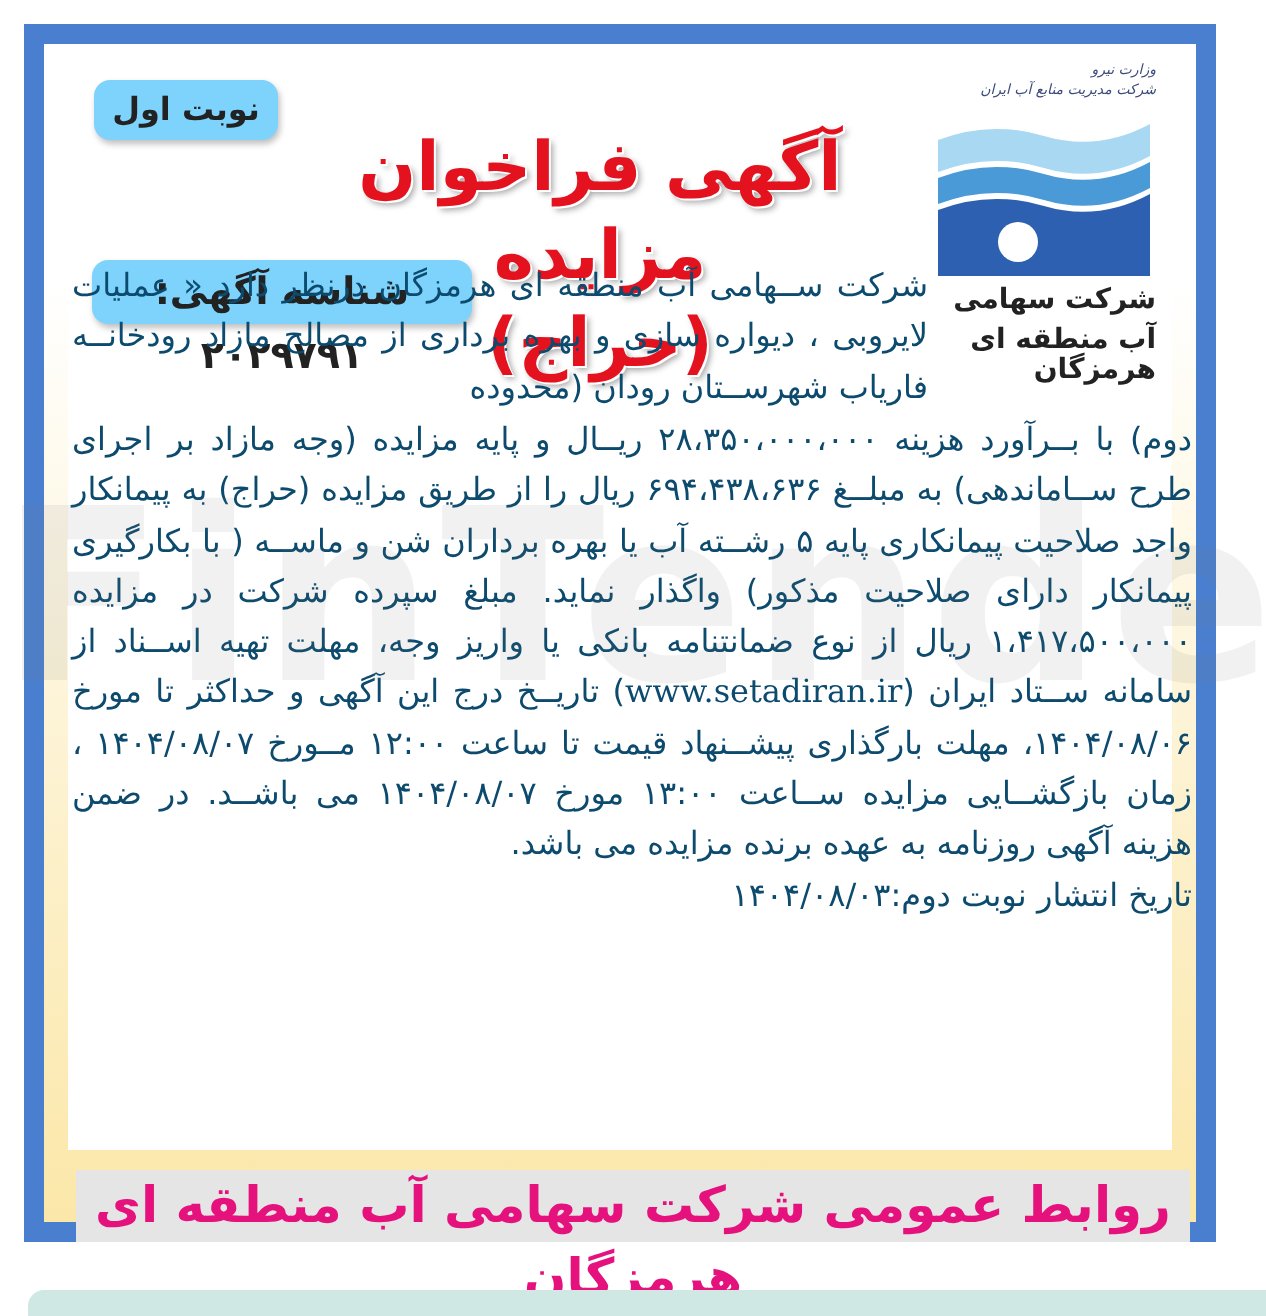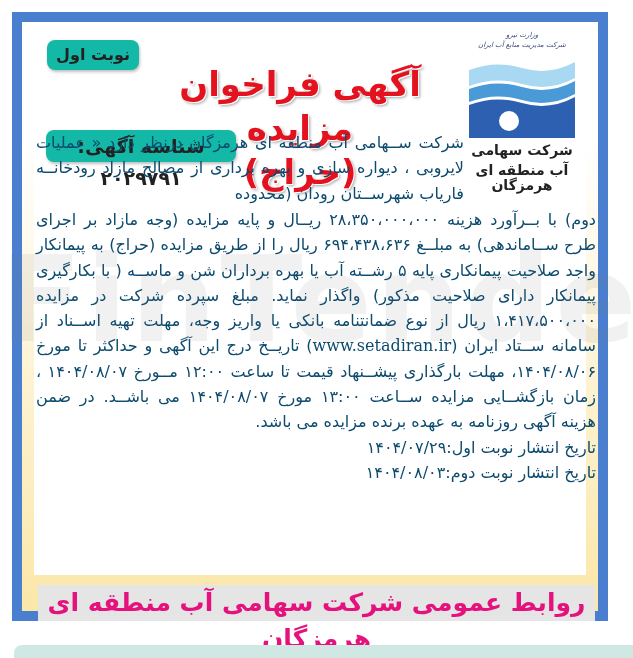--- a/index.html
+++ b/index.html
@@ -26,28 +26,28 @@
     z-index:5;
   }
   .title {
     position:absolute; top:34px; left:150px; width:300px; text-align:center;
     color:#e3121e; font-weight:bold; font-size:34px; line-height:44px;
     text-shadow: 1px 1px 0 #ffffff, 2px 2px 3px rgba(0,0,0,0.35);
     direction:rtl;
     margin-top:28px;
   }
   .badge {
-    position:absolute; background:#14b8a6; border-radius:8px;
+    position:absolute; background:#7dd3fc; border-radius:8px;
     font-weight:bold; color:#222; direction:rtl; text-align:center;
     box-shadow: 1px 2px 3px rgba(0,0,0,0.25);
   }
   .badge-round { left:47px; top:40px; width:92px; height:30px; line-height:30px; font-size:16px; }
   .badge-id { left:46px; top:86px; width:190px; height:32px; line-height:32px; font-size:19px;margin-top:44px; }
   .logo {
-    position:absolute; left:466px; top:30px; width:112px; height:150px; text-align:center; direction:rtl;
+    position:absolute; left:466px; top:30px; width:112px; height:150px; direction:rtl;
   }
   .logo-ministry { font-size:7px; color:#3a4a7a; line-height:10px; font-style:italic; }
   .logo-waves { display:block; margin:6px auto 0; width:106px; height:82px; }
   .logo-name { font-size:14px; font-weight:bold; color:#222; line-height:15px; margin-top:5px; }
   .body-text {
     position:absolute; left:36px; top:130px; width:428px;
     direction:rtl; text-align:justify; font-size:16px; line-height:25.3px; color:#0c4a6e;
   }
   .body-text.full { top:207px; width:560px; left:36px; }
   .url { font-family:"DejaVu Serif", serif; font-weight:normal; direction:ltr; unicode-bidi:embed; }
@@ -91,21 +91,20 @@
     <circle cx="40" cy="65" r="10" fill="#ffffff"></circle>
   </svg>
   <div class="logo-name">شرکت سهامی</div>
   <div class="logo-name">آب منطقه ای هرمزگان</div>
 </div>
 
 <div class="body-text">شرکت ســهامی آب منطقه ای هرمزگان درنظر دارد « عملیات لایروبی ، دیواره سازی و بهره برداری از مصالح مازاد رودخانــه فاریاب شهرســتان رودان (محدوده</div>
 
 <div class="body-text full">
   <span>دوم)  با بــرآورد هزینه ۲۸،۳۵۰،۰۰۰،۰۰۰ ریــال و پایه مزایده (وجه مازاد بر اجرای طرح ســاماندهی) به مبلــغ  ۶۹۴،۴۳۸،۶۳۶  ریال را از طریق مزایده (حراج) به پیمانکار واجد صلاحیت پیمانکاری پایه ۵ رشــته آب  یا بهره برداران شن و ماســه ( با بکارگیری پیمانکار دارای صلاحیت مذکور) واگذار نماید. مبلغ سپرده شرکت در مزایده ۱،۴۱۷،۵۰۰،۰۰۰ ریال از نوع ضمانتنامه بانکی یا واریز وجه، مهلت تهیه اســناد از سامانه ســتاد ایران (</span><span class="url">www.setadiran.ir</span><span>) تاریــخ درج این آگهی و حداکثر تا مورخ ۱۴۰۴/۰۸/۰۶، مهلت بارگذاری پیشــنهاد قیمت تا ساعت ۱۲:۰۰ مــورخ ۱۴۰۴/۰۸/۰۷ ، زمان بازگشــایی مزایده ســاعت ۱۳:۰۰ مورخ ۱۴۰۴/۰۸/۰۷ می باشــد. در ضمن هزینه آگهی روزنامه به عهده برنده مزایده می باشد.</span>
-  <div>تاریخ انتشار نوبت اول:۱۴۰۴/۰۷/۲۹</div>
   <div>تاریخ انتشار نوبت دوم:۱۴۰۴/۰۸/۰۳</div>
 </div>
 
 <div class="footer-band" style="top:585px; bottom:auto; left:38px; right:38px;">روابط عمومی شرکت سهامی آب منطقه ای هرمزگان</div>
 
 <div class="watermark">FinTender</div>
 
 <div class="bottom-strip"></div>
 
 </body></html>

